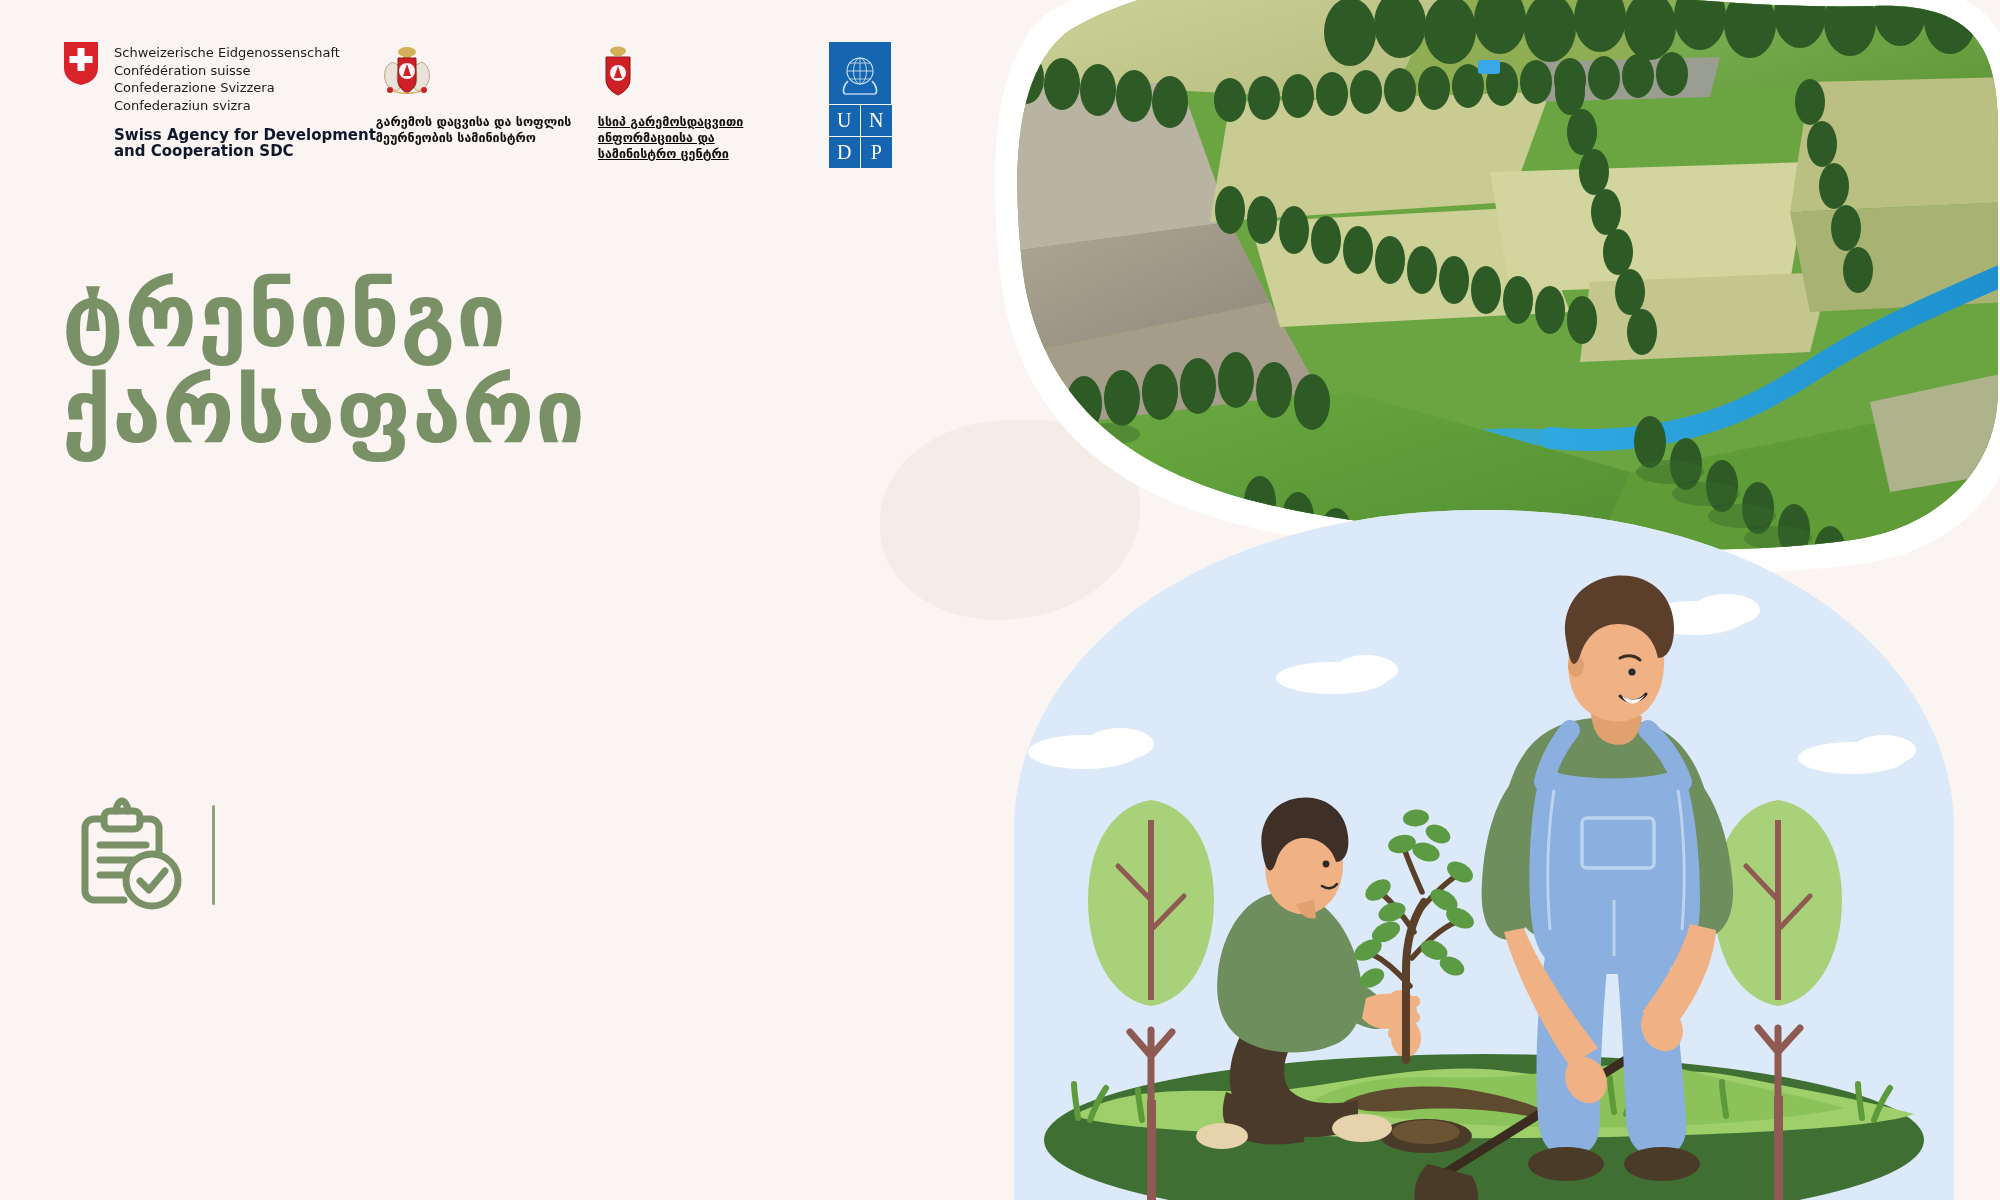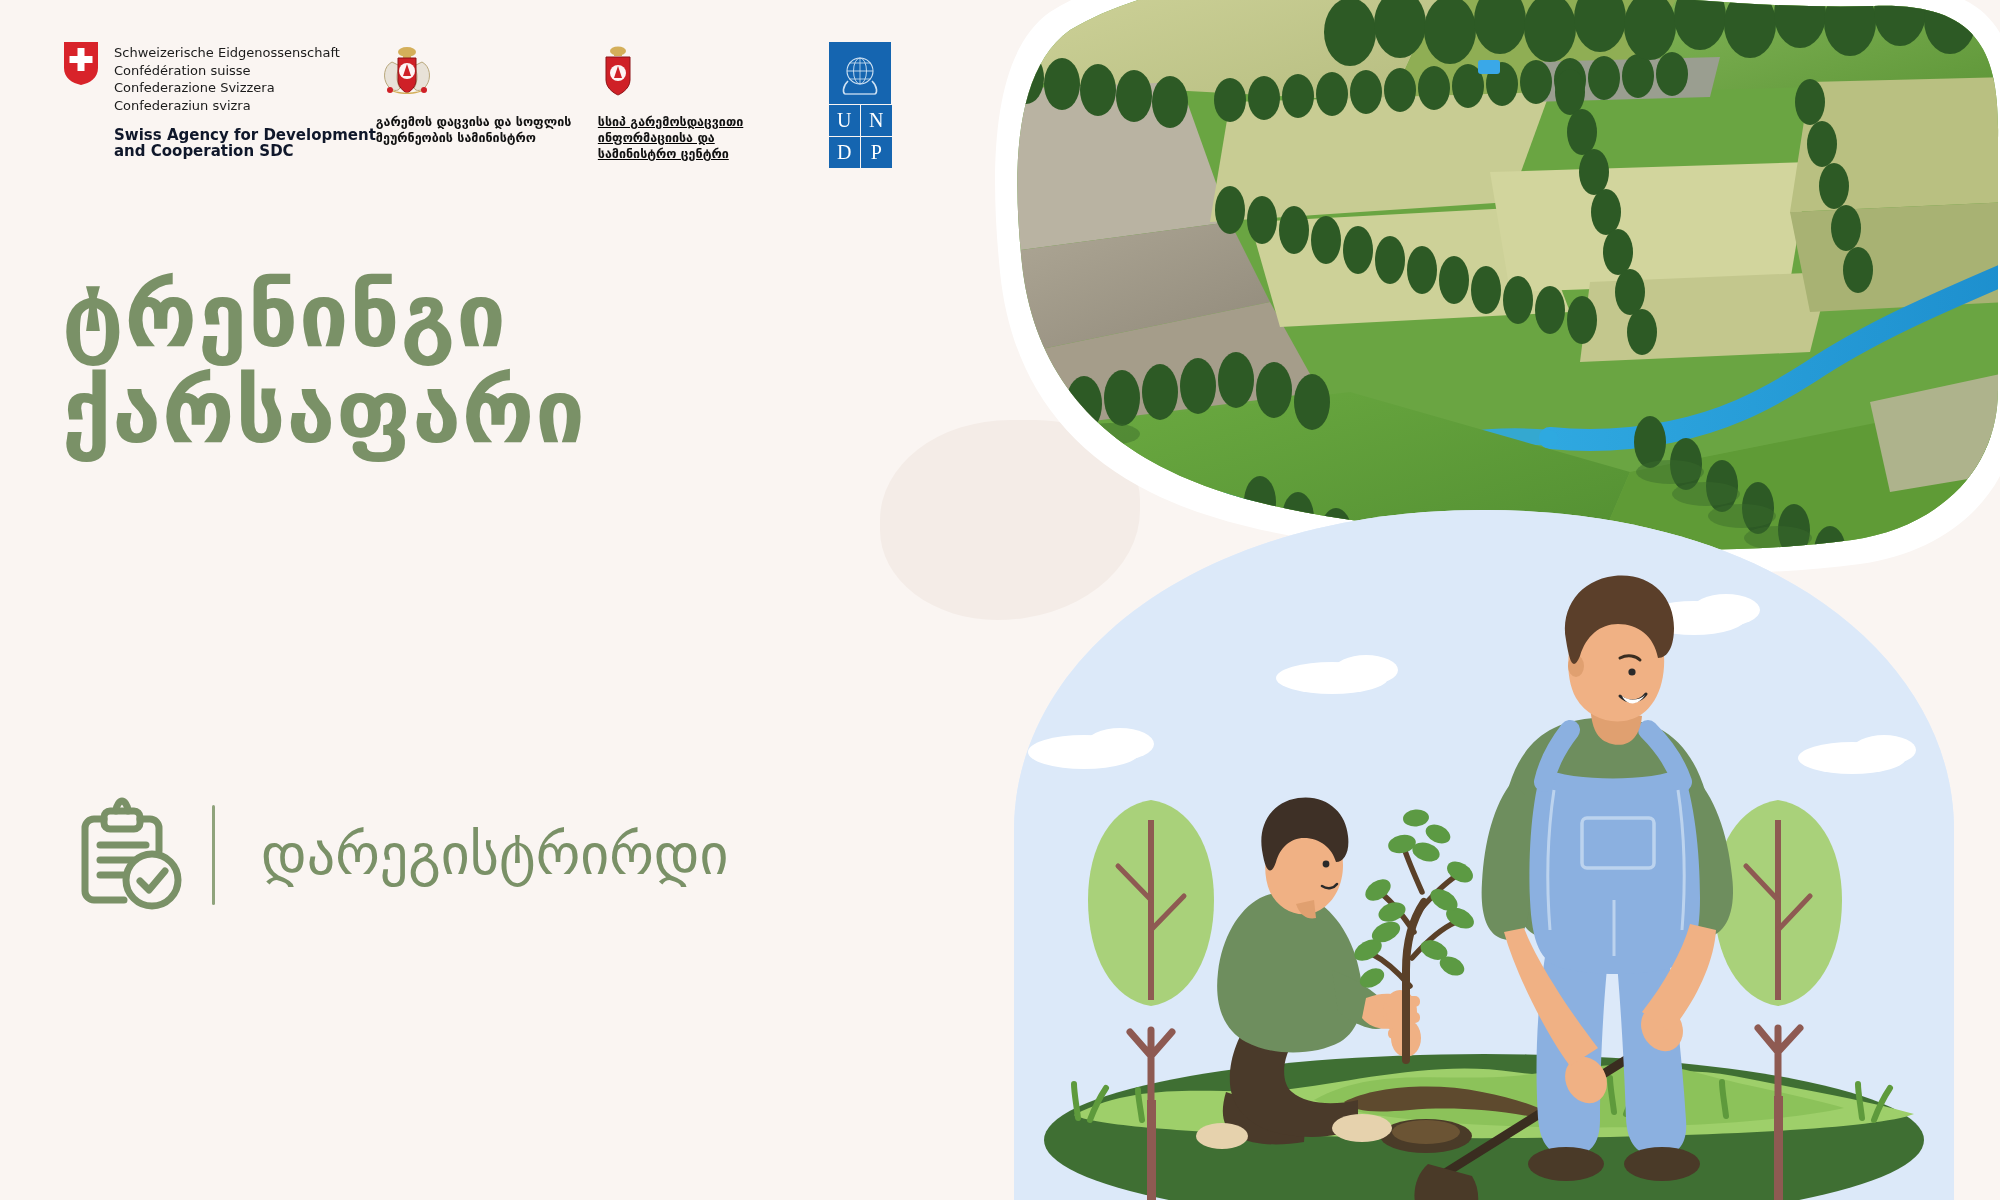--- a/index.html
+++ b/index.html
@@ -213,21 +213,20 @@
           <path d="M50,16 C50,10 54,6 56,6 C58,6 62,10 62,16"></path>
           <line x1="34" y1="50" x2="80" y2="50"></line>
           <line x1="34" y1="65" x2="68" y2="65"></line>
           <line x1="34" y1="80" x2="58" y2="80"></line>
           <circle cx="86" cy="85" r="26"></circle>
           <path d="M74,86 L83,95 L99,76"></path>
         </g>
       </svg>
     </div>
     <div class="reg-divider"></div>
-    <div class="reg-label">დარეგისტრირდი</div>
   </div>
 
   <div class="beige-blob"></div>
 
   <div class="photo-wrap">
     <div class="photo-halo"></div>
     <div class="photo-clip">
       <svg class="aerial" width="1080" height="640" viewBox="0 0 1080 640" preserveAspectRatio="xMidYMid slice">
         <defs>
           <linearGradient id="fieldGreen" x1="0" y1="0" x2="1" y2="1">

